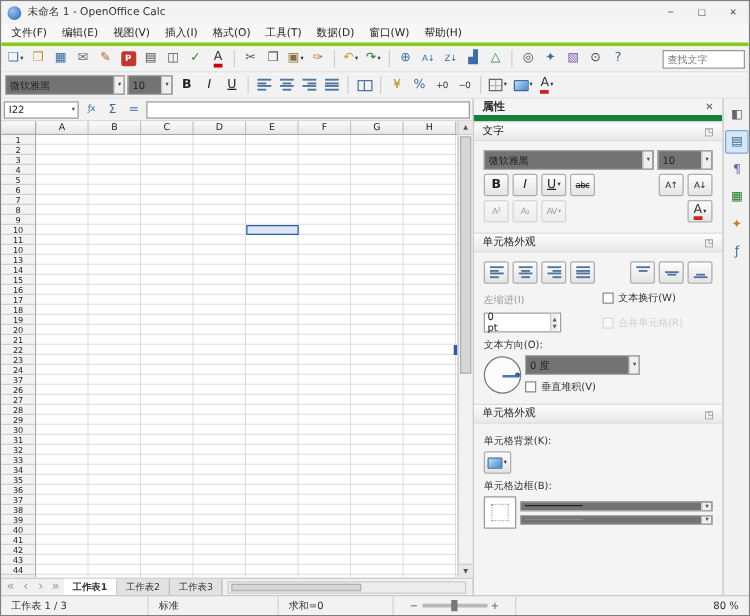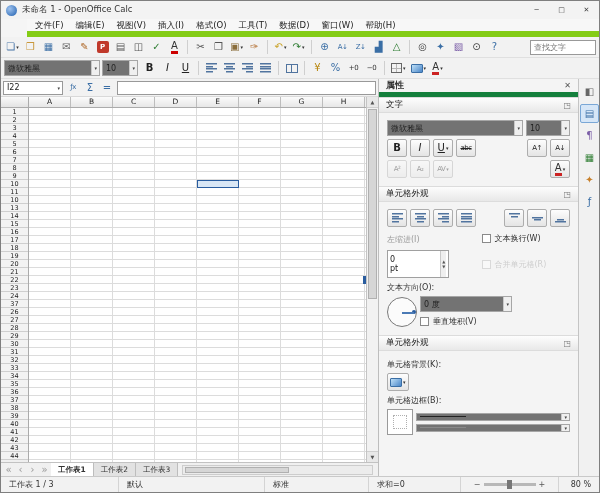--- a/index.html
+++ b/index.html
@@ -10,21 +10,21 @@
             display:flex; flex-direction:column; overflow:hidden; }
 
   
   .titlebar { height:18px; flex:0 0 18px; display:flex; align-items:center; background:#f3f3f3; padding-left:5px; }
   .appicon { width:11px; height:11px; border-radius:50%; background:radial-gradient(circle at 35% 35%,#9fc3ef,#1f5fae); margin-right:5px; flex:0 0 11px;}
   .wtitle { font-size:8.5px; color:#333; }
   .wctr { margin-left:auto; display:flex; height:100%; }
   .wbtn { width:25px; height:100%; display:flex; align-items:center; justify-content:center; font-size:7px; color:#444; }
 
   
-  .menubar { height:18px; flex:0 0 18px; display:flex; align-items:center; background:#f7f7f7; border-bottom:6px solid #84cc16; padding-left:2px;margin-left:26px; }
+  .menubar { height:18px; flex:0 0 18px; display:flex; align-items:center; background:#f7f7f7; border-bottom:3px solid #84cc16; padding-left:2px; }
   .menu-item { padding:0 6px; font-size:8.5px; line-height:18px; color:#222; }
 
   
   .toolbar { height:21px; flex:0 0 21px; display:flex; align-items:center; background:#f2f2f2; border-bottom:1px solid #e0e0e0; padding:0 3px; }
   .tb-items { display:flex; align-items:center; gap:1px; }
   .tbtn { min-width:17px; height:17px; padding:0 1px; display:inline-flex; align-items:center; justify-content:center; border-radius:2px; border:1px solid transparent; }
   .fbtn { min-width:16px; height:14px; display:inline-flex; align-items:center; justify-content:center; }
   .g { display:inline-flex; align-items:center; justify-content:center; font-size:10px; line-height:1; }
   .g.sm { font-size:7px; letter-spacing:-0.5px; }
   .badge { width:12px; height:12px; border-radius:2px; color:#fff !important; font-size:7px; font-weight:bold; }
@@ -95,21 +95,21 @@
   .launcher { margin-left:auto; font-size:8px; color:#777; }
   .sb-body { padding:4px 8px 5px; }
   .srow { display:flex; align-items:center; gap:3px; margin:3px 0; }
   .sbtn { min-width:20px; height:18px; border:1px solid #adadad; background:linear-gradient(#fdfdfd,#e4e4e4); border-radius:2px; display:inline-flex; align-items:center; justify-content:center; padding:0 2px; }
   .slabel { font-size:8px; color:#333; margin:4px 0 2px; display:block; }
   .dis-label { color:#9a9a9a; }
   .cb { width:9px; height:9px; border:1px solid #8a8a8a; background:#fff; display:inline-block; flex:0 0 9px; }
   .cbrow { display:flex; align-items:center; font-size:8px; gap:4px; color:#333; }
   .cbrow.dis { color:#9a9a9a; } .cbrow.dis .cb { border-color:#b5b5b5; }
   .sgrid { display:grid; grid-template-columns:1fr 1fr; gap:3px 6px; align-items:center; margin:2px 0; }
-  .spin { width:62px; height:28px; border:1px solid #a0a0a0; background:#fff; display:flex; align-items:center; font-size:8px; padding:0 2px;gap:42px; }
+  .spin { width:62px; height:16px; border:1px solid #a0a0a0; background:#fff; display:flex; align-items:center; font-size:8px; padding:0 2px;gap:42px; }
   .spincol { display:flex; flex-direction:column; margin-left:auto; font-size:4px; color:#555; line-height:5px; text-align:center; background:#efefef; border-left:1px solid #c9c9c9; height:100%; justify-content:center; padding:0 1px; }
   .dial { width:30px; height:30px; border-radius:50%; border:1px solid #7a7a7a; background:#fbfbfb; position:relative; flex:0 0 30px; }
   .dial::after { content:""; position:absolute; top:50%; left:50%; width:12px; height:2px; background:#4a7ab5; }
   .dial::before { content:""; position:absolute; top:calc(50% - 2px); right:0; width:4px; height:4px; border-radius:50%; background:#2a5d9f; }
   .orient-col { display:flex; flex-direction:column; gap:4px; flex:1; }
   .bpreset { width:26px; height:26px; background:#fff; border:1px solid #999; position:relative; flex:0 0 26px; }
   .bpreset::after { content:""; position:absolute; left:5px; top:5px; right:5px; bottom:5px; border:1px dotted #b0b0b0; }
   .border-col { display:flex; flex-direction:column; gap:3px; flex:1; }
   .lsample { width:46px; height:1px; background:#222; } .l2 { background:#8a8a8a; }
 
@@ -600,21 +600,20 @@
         </span>
         <span class="sbtab">
           <span class="g" style="color: rgb(58, 110, 165);">ƒ</span>
         </span>
       </div>
 
   </div>
 
   <div class="statusbar">
     <span class="seg s1">工作表 1 / 3</span>
-    <span class="seg s2">默认</span>
     <span class="seg s3">标准</span>
     <span class="seg s4">求和=0</span>
     <span class="seg s5">
       <span class="zminus">−</span>
       <span class="ztrack">
         <span class="zmark"></span>
       </span>
       <span class="zplus">+</span>
     </span>
     <span class="seg s6">80 %</span>

